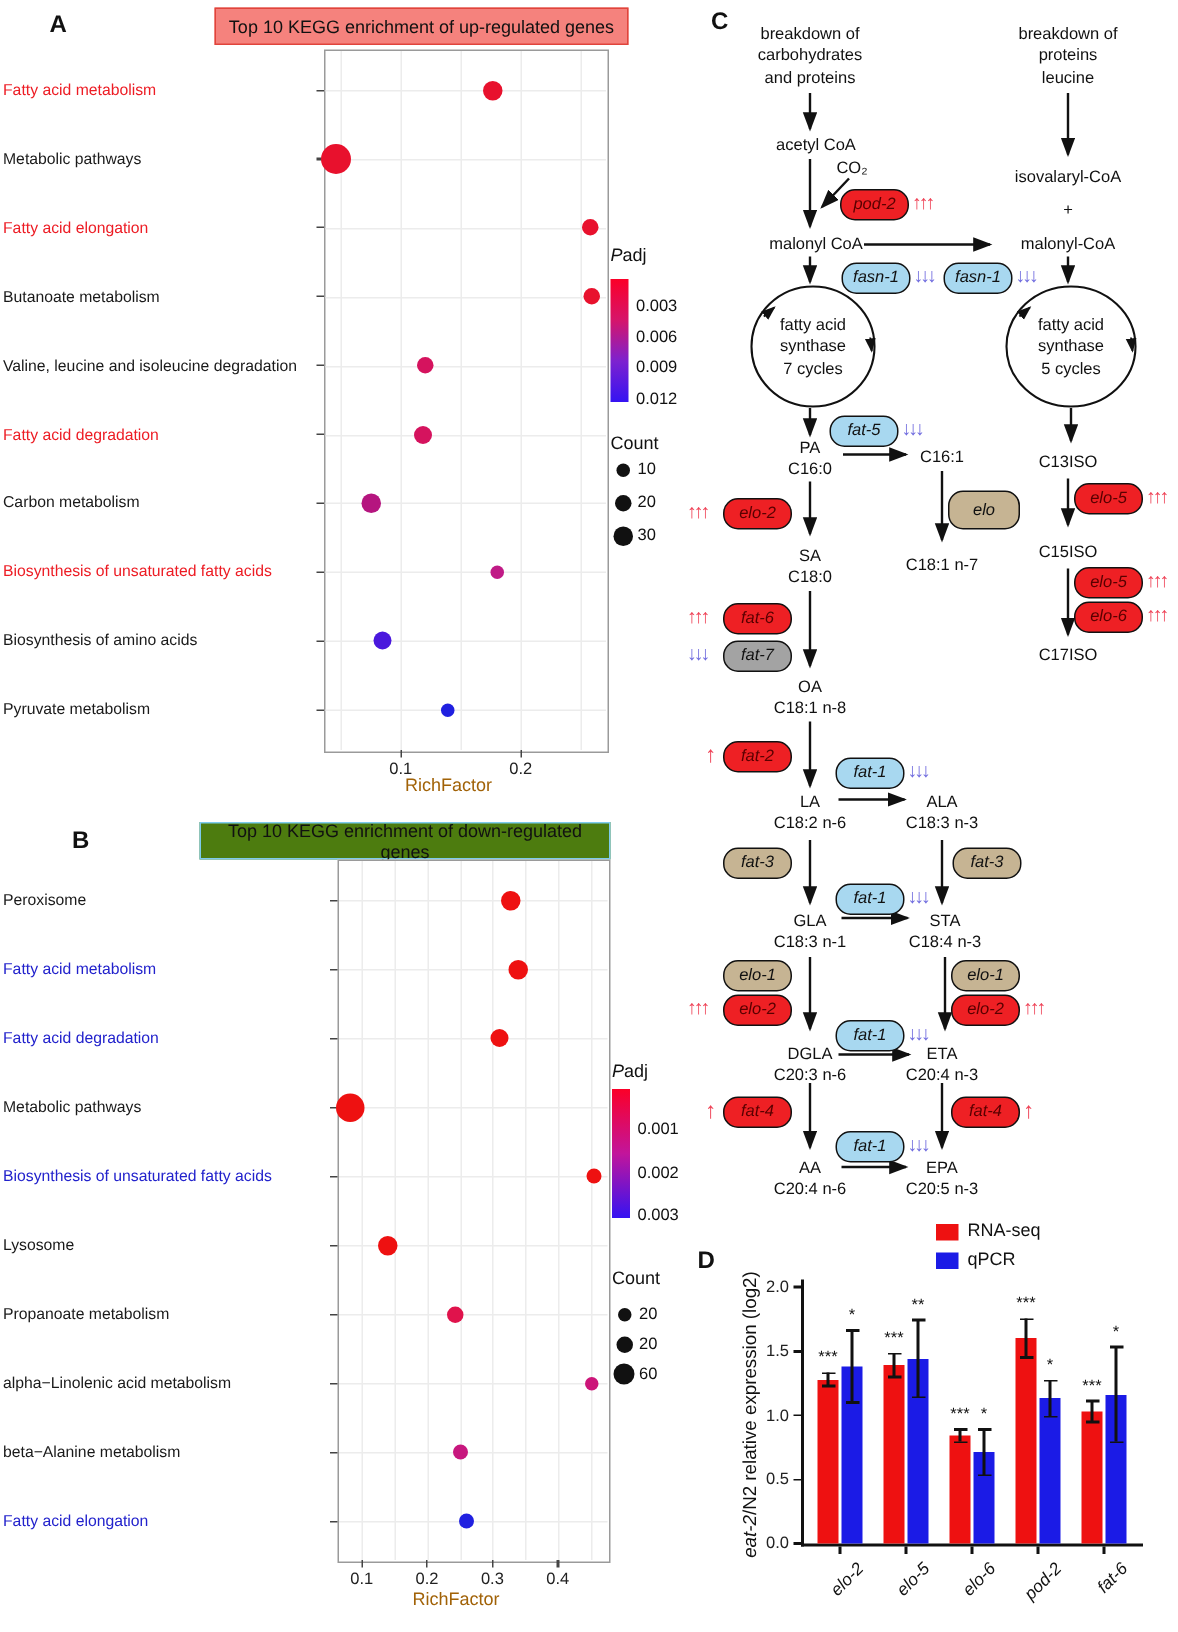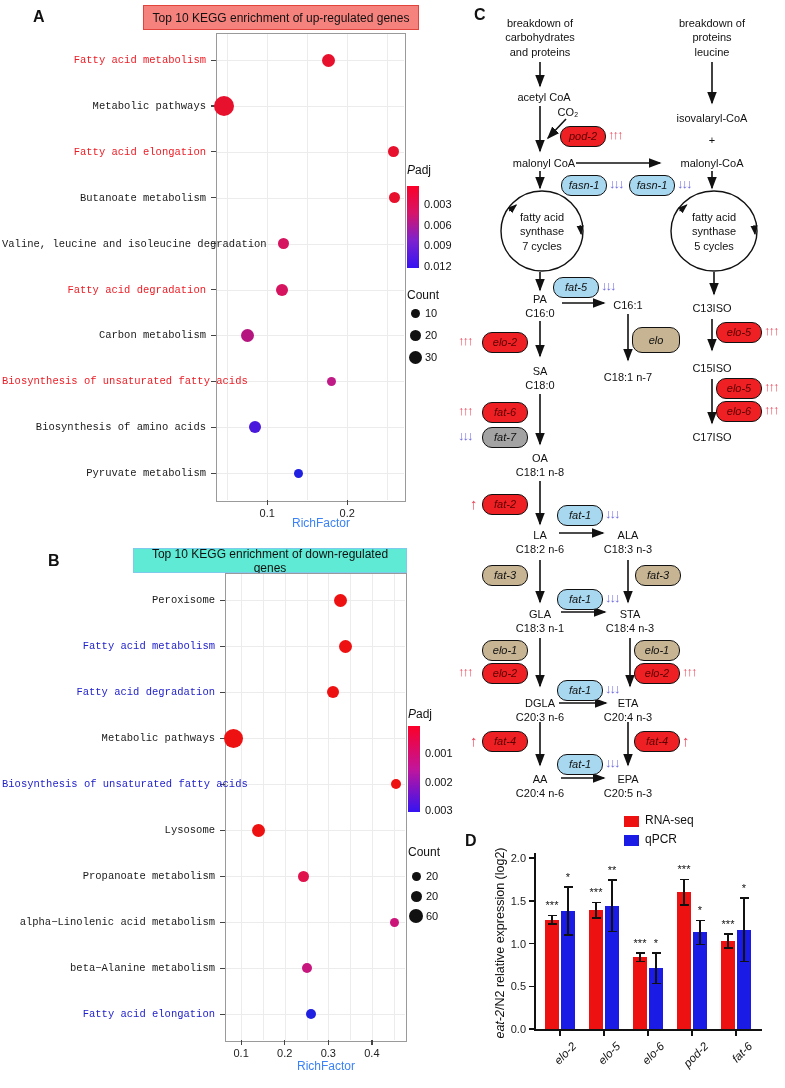--- a/index.html
+++ b/index.html
@@ -1,22 +1,22 @@
 <!DOCTYPE html>
 <html><head>
 <meta charset="utf-8">
 <style>
   html,body{margin:0;padding:0;background:#fff;font-family:"Liberation Sans","DejaVu Sans",sans-serif;}
   #fig{position:relative;width:785px;height:1088px;background:#fff;overflow:hidden;}
   .abs{position:absolute;}
   .panel-label{font-weight:bold;font-size:16px;color:#111;}
   .title-bar{font-size:12px;color:#111;display:flex;align-items:center;justify-content:center;text-align:center;}
-  .catlab{font-size:10.5px;white-space:nowrap;text-align:right;line-height:12px;font-family:Liberation Mono, monospace;}
+  .catlab{font-size:10.5px;white-space:nowrap;line-height:12px;}
   .ticklab{font-size:11px;color:#222;text-align:center;}
-  .axis-title{font-size:12px;color:#3b82f6;text-align:right;}
+  .axis-title{font-size:12px;color:#a16207;text-align:left;}
   .dot{border-radius:50%;}
   .grid{background:#ececec;}
   .tickdash{background:#444;}
   .plotbox{border:1.2px solid #9a9a9a;background:#fff;}
   .leg-title{font-size:12px;color:#111;}
   .leg-lab{font-size:11px;color:#111;}
   .node{font-size:11px;line-height:1.3;text-align:center;white-space:pre-line;color:#111;}
   .gbox{font-size:11px;font-style:italic;display:flex;align-items:center;justify-content:center;border:1.3px solid #111;border-radius:10px;color:#111;box-sizing:border-box;}
   .arrup{color:#ef4458;font-weight:bold;letter-spacing:-2px;font-size:13px;white-space:nowrap;}
   .arrdn{color:#6e6ade;font-weight:bold;letter-spacing:-2px;font-size:13px;white-space:nowrap;}
@@ -27,21 +27,21 @@
 </head>
 <body>
 
 <div id="fig">
   <div class="abs panel-label" style="left:33px;top:8px">A</div>
   <div class="abs panel-label" style="left:48px;top:552px">B</div>
   <div class="abs panel-label" style="left:474px;top:6px">C</div>
   <div class="abs panel-label" style="left:465px;top:832px">D</div>
 
   <div id="titleA" class="abs title-bar" style="left: 143px; top: 5px; width: 274px; height: 23px; background: rgb(245, 130, 125); border: 1.4px solid rgb(224, 68, 60);">Top 10 KEGG enrichment of up-regulated genes</div>
-  <div id="titleB" class="abs title-bar" style="left: 133px; top: 548px; width: 272px; height: 23px; background: #5eead4; border: 1.4px solid rgb(125, 203, 236);">Top 10 KEGG enrichment of down-regulated genes</div>
+  <div id="titleB" class="abs title-bar" style="left: 133px; top: 548px; width: 272px; height: 23px; background: #4d7c0f; border: 1.4px solid rgb(125, 203, 236);">Top 10 KEGG enrichment of down-regulated genes</div>
 
   <div id="chartA">
       <div class="abs plotbox" style="left: 216px; top: 33px; width: 188px; height: 467px;"></div>
       <div class="abs grid" style="left: 227.2px; top: 34px; width: 1px; height: 466px;"></div>
       <div class="abs grid" style="left: 267.2px; top: 34px; width: 1px; height: 466px;"></div>
       <div class="abs grid" style="left: 307.2px; top: 34px; width: 1px; height: 466px;"></div>
       <div class="abs grid" style="left: 347.2px; top: 34px; width: 1px; height: 466px;"></div>
       <div class="abs grid" style="left: 387.2px; top: 34px; width: 1px; height: 466px;"></div>
       <div class="abs grid" style="left: 217px; top: 60px; width: 187px; height: 1px;"></div>
       <div class="abs tickdash" style="left: 211px; top: 59.5px; width: 5px; height: 1.2px;"></div>

